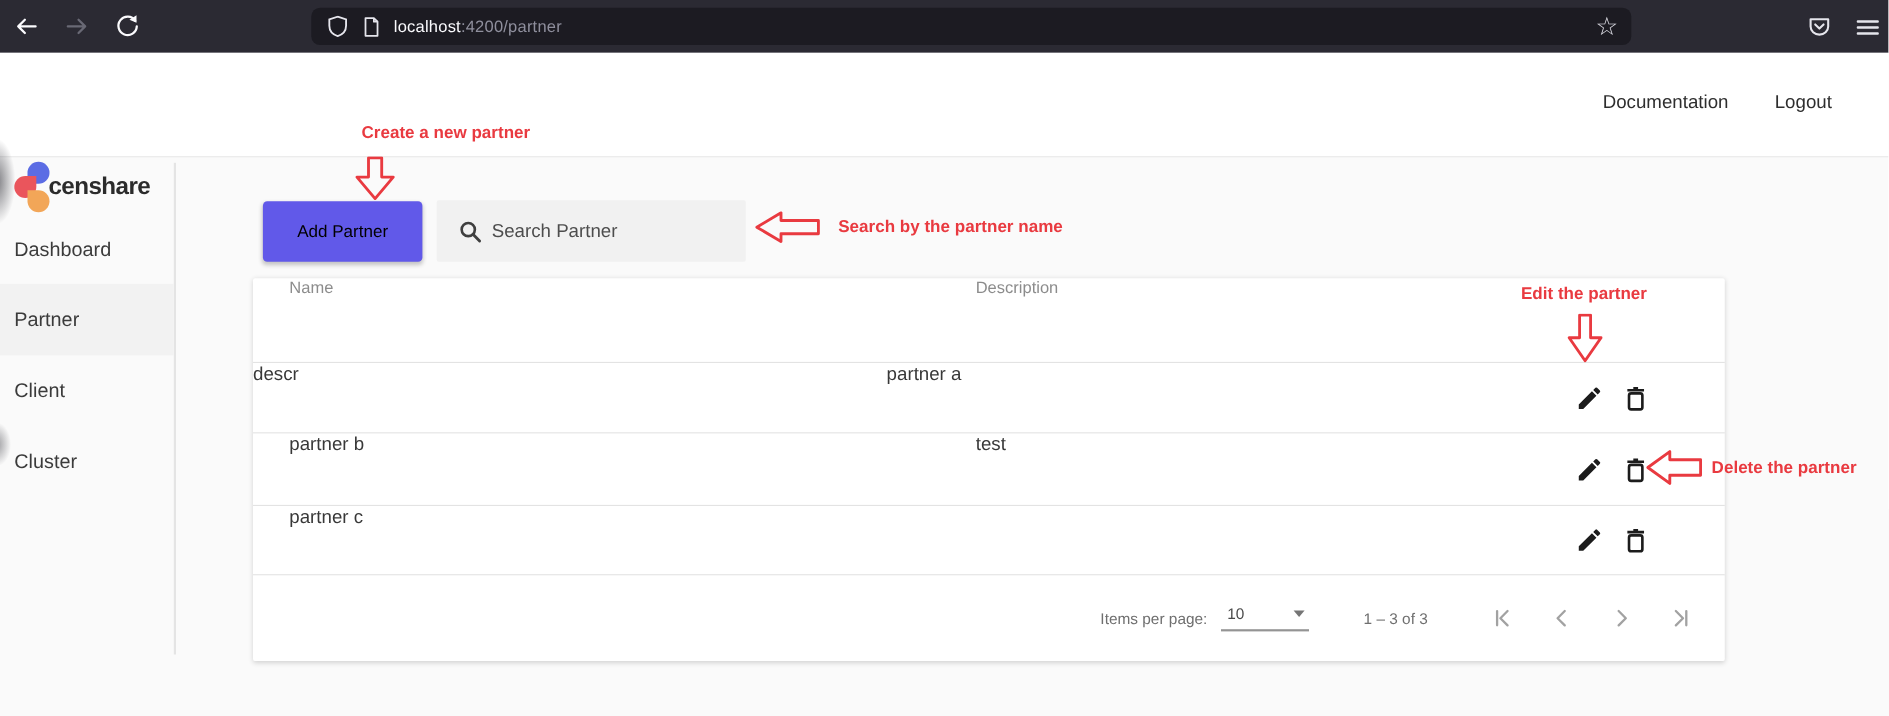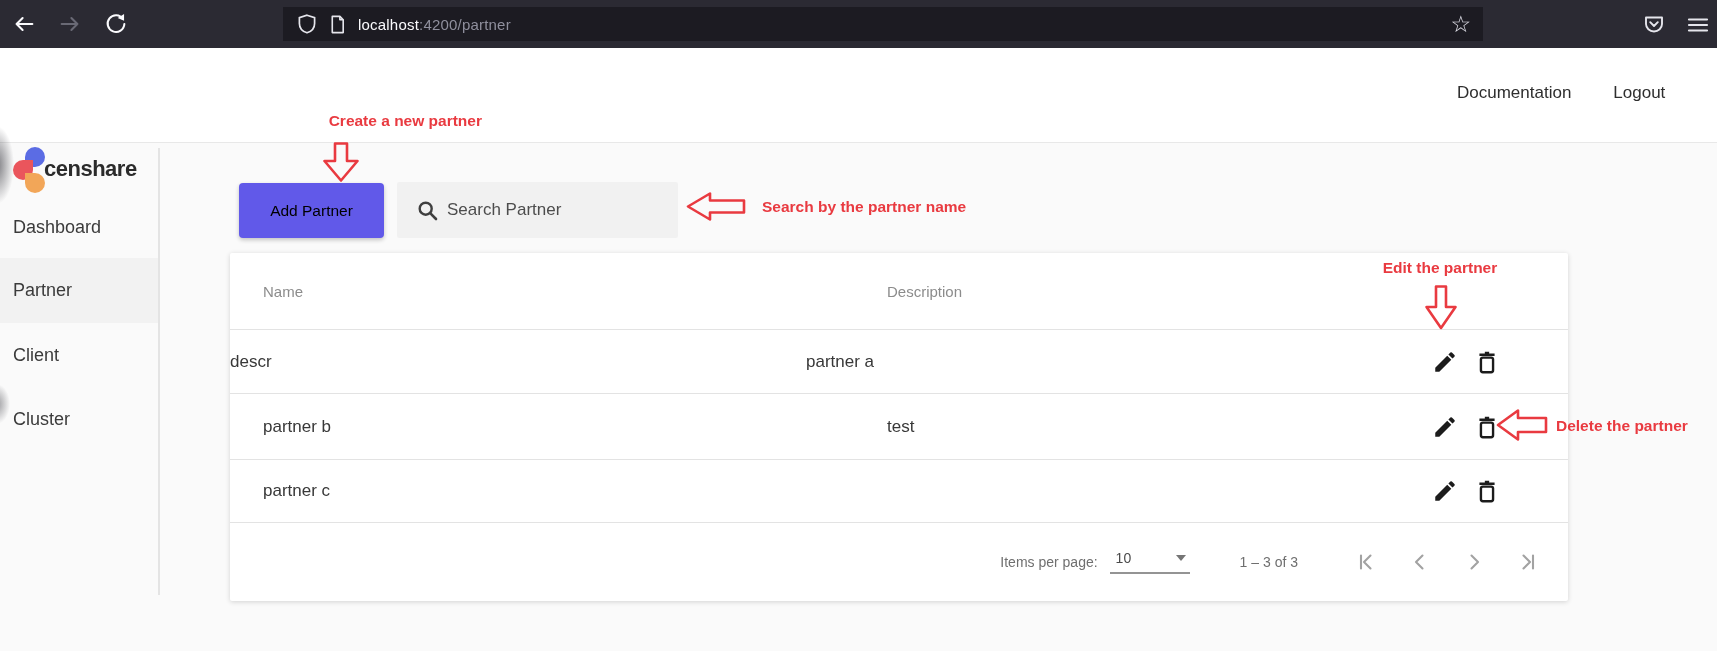--- a/index.html
+++ b/index.html
@@ -3,21 +3,21 @@
 <meta charset="utf-8">
 <style>
   * { margin:0; padding:0; box-sizing:border-box; }
   html,body { background:#ffffff; }
   body { font-family:"Liberation Sans", sans-serif; }
   .screen { position:relative; width:1717px; height:651px; overflow:hidden; background:#fafafa; }
 
   
   .browser-bar { position:absolute; left:0; top:0; width:1717px; height:48px; background:#2b2a33; }
   .tb-btn { position:absolute; top:10px; width:28px; height:28px; display:flex; align-items:center; justify-content:center; border-radius:4px; cursor:pointer; }
-  .urlbar { position:absolute; left:283px; top:7px; width:1200px; height:34px; background:#1c1b22; border-radius:0; display:flex; align-items:center; padding:0 12px 0 14px; gap:11px; }
+  .urlbar { position:absolute; left:283px; top:7px; width:1200px; height:34px; background:#1c1b22; border-radius:8px; display:flex; align-items:center; padding:0 12px 0 14px; gap:11px; }
   .url-text { font-size:15px; color:#fbfbfe; white-space:nowrap; letter-spacing:.2px; }
   .url-text .dim { color:#8f8f9d; }
   .star { margin-left:auto; font-size:23px; color:#e2e2ea; line-height:1; cursor:pointer; }
 
   
   .app-header { position:absolute; left:0; top:48px; width:1717px; height:95px; background:#ffffff; border-bottom:1px solid #e8e8e8; }
   .petal { position:absolute; width:20px; height:20px; }
   .petal.blue   { left:25px; top:77px; border-radius:10px 10px 10px 0; }
   .petal.red    { left:13px; top:90px; border-radius:10px 0 10px 10px; }
   .petal.orange { left:25px; top:103px; border-radius:0 10px 10px 10px; }
@@ -34,21 +34,21 @@
   .blob2 { left:-16px; top:384px; width:26px; height:40px; background:radial-gradient(closest-side, rgba(38,38,46,.45), rgba(38,38,46,0)); }
 
   
   .add-btn { position:absolute; left:239px; top:183px; width:145px; height:55px; border:none; border-radius:4px; background:#6159e9; color:#000000; font-family:inherit; font-size:15.5px; cursor:pointer; box-shadow:0 2px 4px rgba(0,0,0,.22); }
   .searchbox { position:absolute; left:397px; top:182px; width:281px; height:56px; background:#f1f1f1; border-radius:2px; display:flex; align-items:center; padding:0 12px 0 20px; gap:9px; }
   .searchbox input { flex:1; border:none; outline:none; background:transparent; font-family:inherit; font-size:17px; color:#333; }
   .searchbox input::placeholder { color:#4d4d4d; opacity:1; }
 
   
   .card { position:absolute; left:230px; top:253px; width:1338px; height:348px; background:#ffffff; border-radius:2px; box-shadow:0 1px 5px rgba(0,0,0,.16); display:flex; flex-direction:column; }
-  .t-row { display:flex; align-items:center; border-bottom:1px solid #e3e3e3; }
+  .t-row { display:flex; border-bottom:1px solid #e3e3e3; }
   .t-head { height:77px; }
   .t-head .cell { font-size:15px; color:#8c8c8c; }
   .t-r1 { height:64px; } .t-r2 { height:66px; } .t-r3 { height:63px; }
   .cell { font-size:17px; color:#383838; }
   .cell-name { width:657px; padding-left:33px; }
   .cell-desc { flex:1; }
   .cell-actions { width:138px; display:flex; align-items:center; gap:12px; }
   .icon-btn { width:30px; height:30px; border:none; background:transparent; display:flex; align-items:center; justify-content:center; cursor:pointer; padding:0; }
 
   

